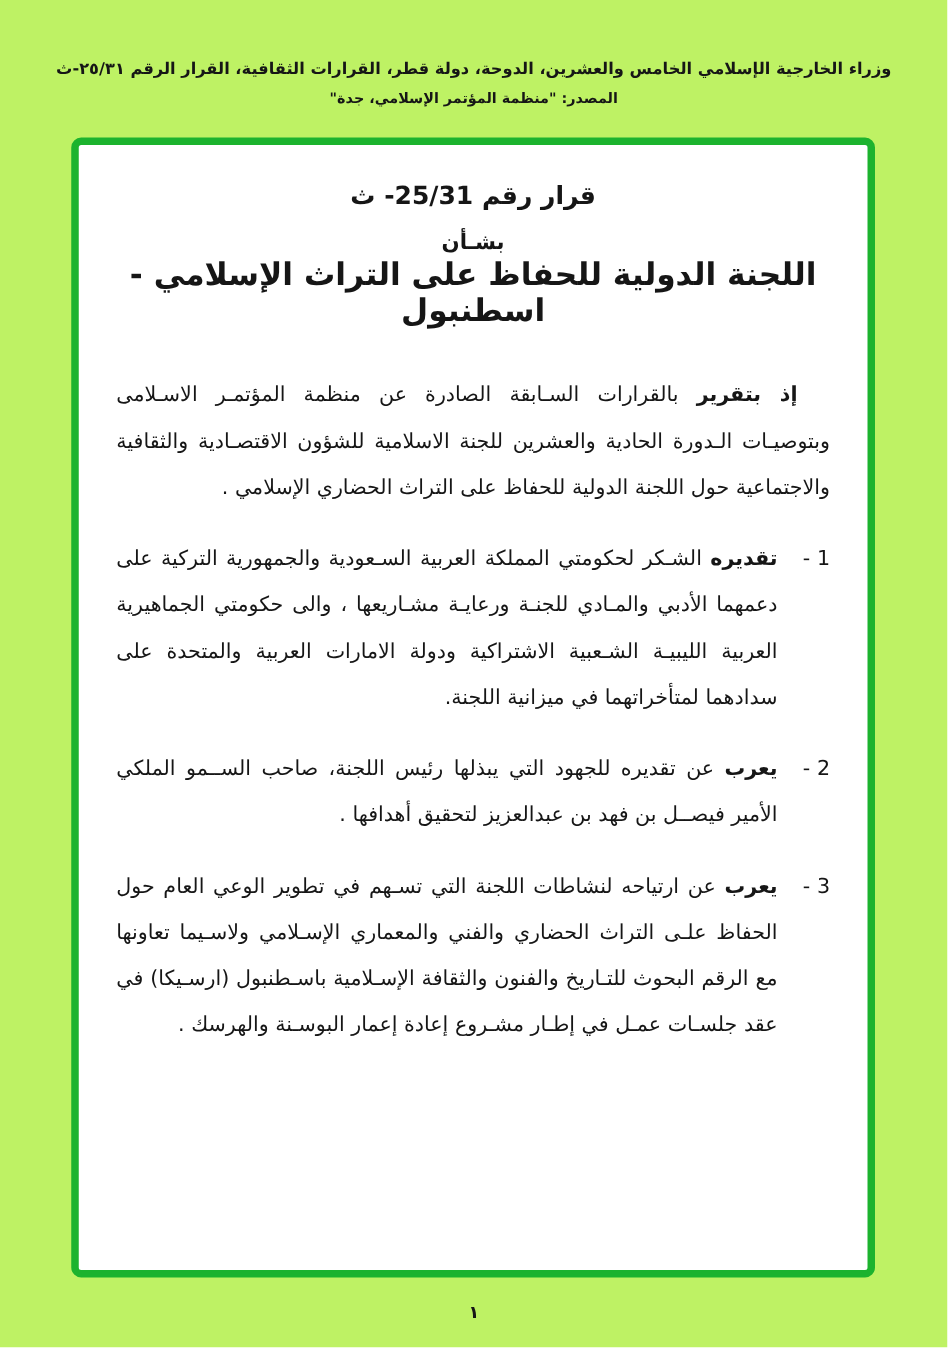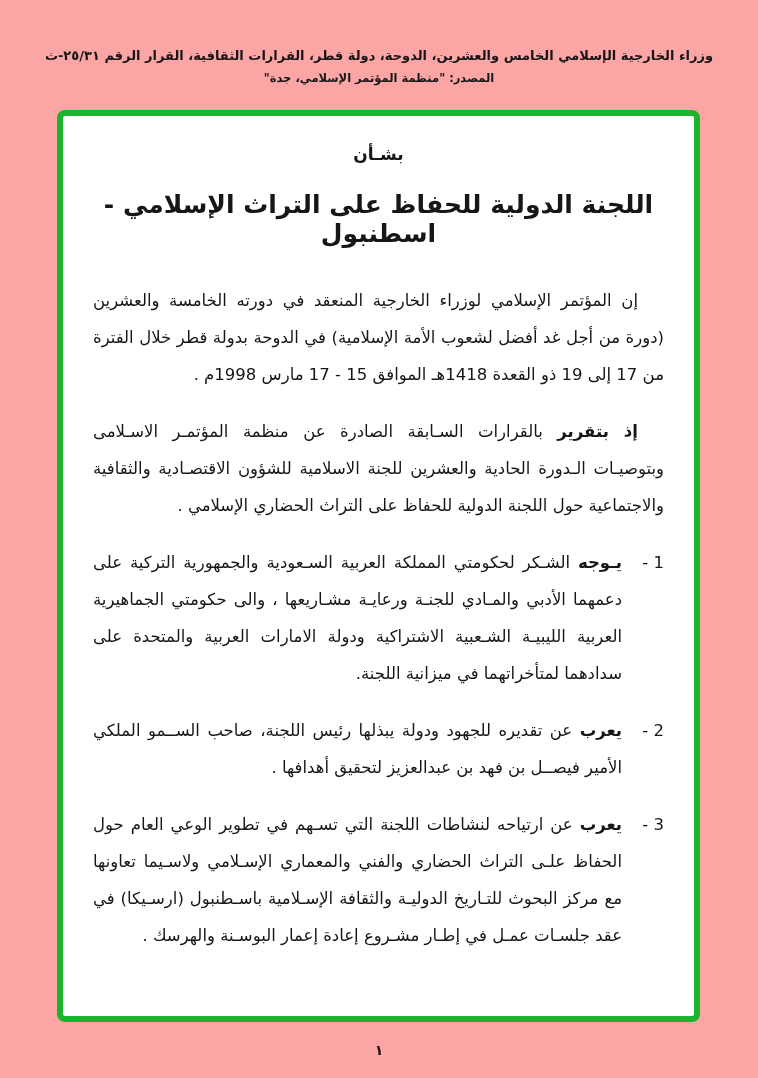--- a/index.html
+++ b/index.html
@@ -4,21 +4,21 @@
 <style>
   html, body {
     margin: 0;
     padding: 0;
     background: #ffffff;
   }
   .page {
     position: relative;
     width: 758px;
     height: 1078px;
-    background: #fca5a5;
+    background: #bef264;
     font-family: "DejaVu Sans", sans-serif;
     color: #161616;
     overflow: hidden;
   }
   
   .src-header {
     position: absolute;
     top: 48px;
     left: 0;
     width: 100%;
@@ -54,21 +54,21 @@
     margin-bottom: 34px;
   }
   .doc-title .t1 {
     font-size: 20px;
     font-weight: bold;
     margin-bottom: 16px;
   }
   .doc-title .t2 {
     font-size: 17px;
     font-weight: bold;
-    margin-bottom: 26px;
+    margin-bottom: 1px;
   }
   .doc-title .t3 {
     font-size: 25px;
     font-weight: bold;
   }
   .para {
     margin: 0 0 20px 0;
     font-size: 16.5px;
     line-height: 37px;
     text-align: justify;
@@ -116,58 +116,55 @@
 <div class="page">
 
   <div class="src-header">
     <div class="line1">وزراء الخارجية الإسلامي الخامس والعشرين، الدوحة، دولة قطر، القرارات الثقافية، القرار الرقم ٢٥/٣١-ث</div>
     <div class="line2">المصدر:  "منظمة المؤتمر الإسلامي، جدة"</div>
   </div>
 
   <div class="doc-frame">
 
     <div class="doc-title">
+      <div class="t1">قرار رقم 25/31- ث</div>
       <div class="t2">بشـأن</div>
       <div class="t3">اللجنة الدولية للحفاظ على التراث الإسلامي - اسطنبول</div>
     </div>
 
-    <p class="para">
-      <span class="lead"></span>
-      <span>إن المؤتمر الإسلامي لوزراء الخارجية المنعقد في دورته الخامسة والعشرين (دورة من أجل غد أفضل لشعوب الأمة الإسلامية) في الدوحة بدولة قطر خلال الفترة من 17 إلى 19 ذو القعدة 1418هـ الموافق 15 - 17 مارس 1998م .</span>
-    </p>
 
     <p class="para">
       <span class="lead">إذ بتقرير</span>
       <span>بالقرارات السـابقة الصادرة عن منظمة المؤتمـر الاسـلامى وبتوصيـات الـدورة الحادية والعشرين للجنة الاسلامية للشؤون الاقتصـادية والثقافية والاجتماعية حول اللجنة الدولية للحفاظ على التراث الحضاري الإسلامي .</span>
     </p>
 
 
     <div class="items">
 
       <div class="item">
         <div class="num">1 -</div>
         <div class="body">
-          <span class="lead">يـوجه</span>
+          <span class="lead">تقديره</span>
           <span>الشـكر لحكومتي المملكة العربية السـعودية والجمهورية التركية على دعمهما الأدبي والمـادي للجنـة ورعايـة مشـاريعها ، والى حكومتي الجماهيرية العربية الليبيـة الشـعبية الاشتراكية ودولة الامارات العربية والمتحدة على سدادهما لمتأخراتهما في ميزانية اللجنة.</span>
         </div>
       </div>
 
       <div class="item">
         <div class="num">2 -</div>
         <div class="body">
           <span class="lead">يعرب</span>
-          <span>عن تقديره للجهود ودولة يبذلها رئيس اللجنة، صاحب الســمو الملكي الأمير فيصــل بن فهد بن عبدالعزيز لتحقيق أهدافها .</span>
+          <span>عن تقديره للجهود التي يبذلها رئيس اللجنة، صاحب الســمو الملكي الأمير فيصــل بن فهد بن عبدالعزيز لتحقيق أهدافها .</span>
         </div>
       </div>
 
       <div class="item">
         <div class="num">3 -</div>
         <div class="body">
           <span class="lead">يعرب</span>
-          <span>عن ارتياحه لنشاطات اللجنة التي تسـهم في تطوير الوعي العام حول الحفاظ علـى التراث الحضاري والفني والمعماري الإسـلامي ولاسـيما تعاونها مع مركز البحوث للتـاريخ الدوليـة والثقافة الإسـلامية باسـطنبول (ارسـيكا) في عقد جلسـات عمـل في إطـار مشـروع إعادة إعمار البوسـنة والهرسك .</span>
+          <span>عن ارتياحه لنشاطات اللجنة التي تسـهم في تطوير الوعي العام حول الحفاظ علـى التراث الحضاري والفني والمعماري الإسـلامي ولاسـيما تعاونها مع الرقم البحوث للتـاريخ والفنون والثقافة الإسـلامية باسـطنبول (ارسـيكا) في عقد جلسـات عمـل في إطـار مشـروع إعادة إعمار البوسـنة والهرسك .</span>
         </div>
       </div>
 
     </div>
   </div>
 
   <div class="page-number">١</div>
 
 </div>
 

